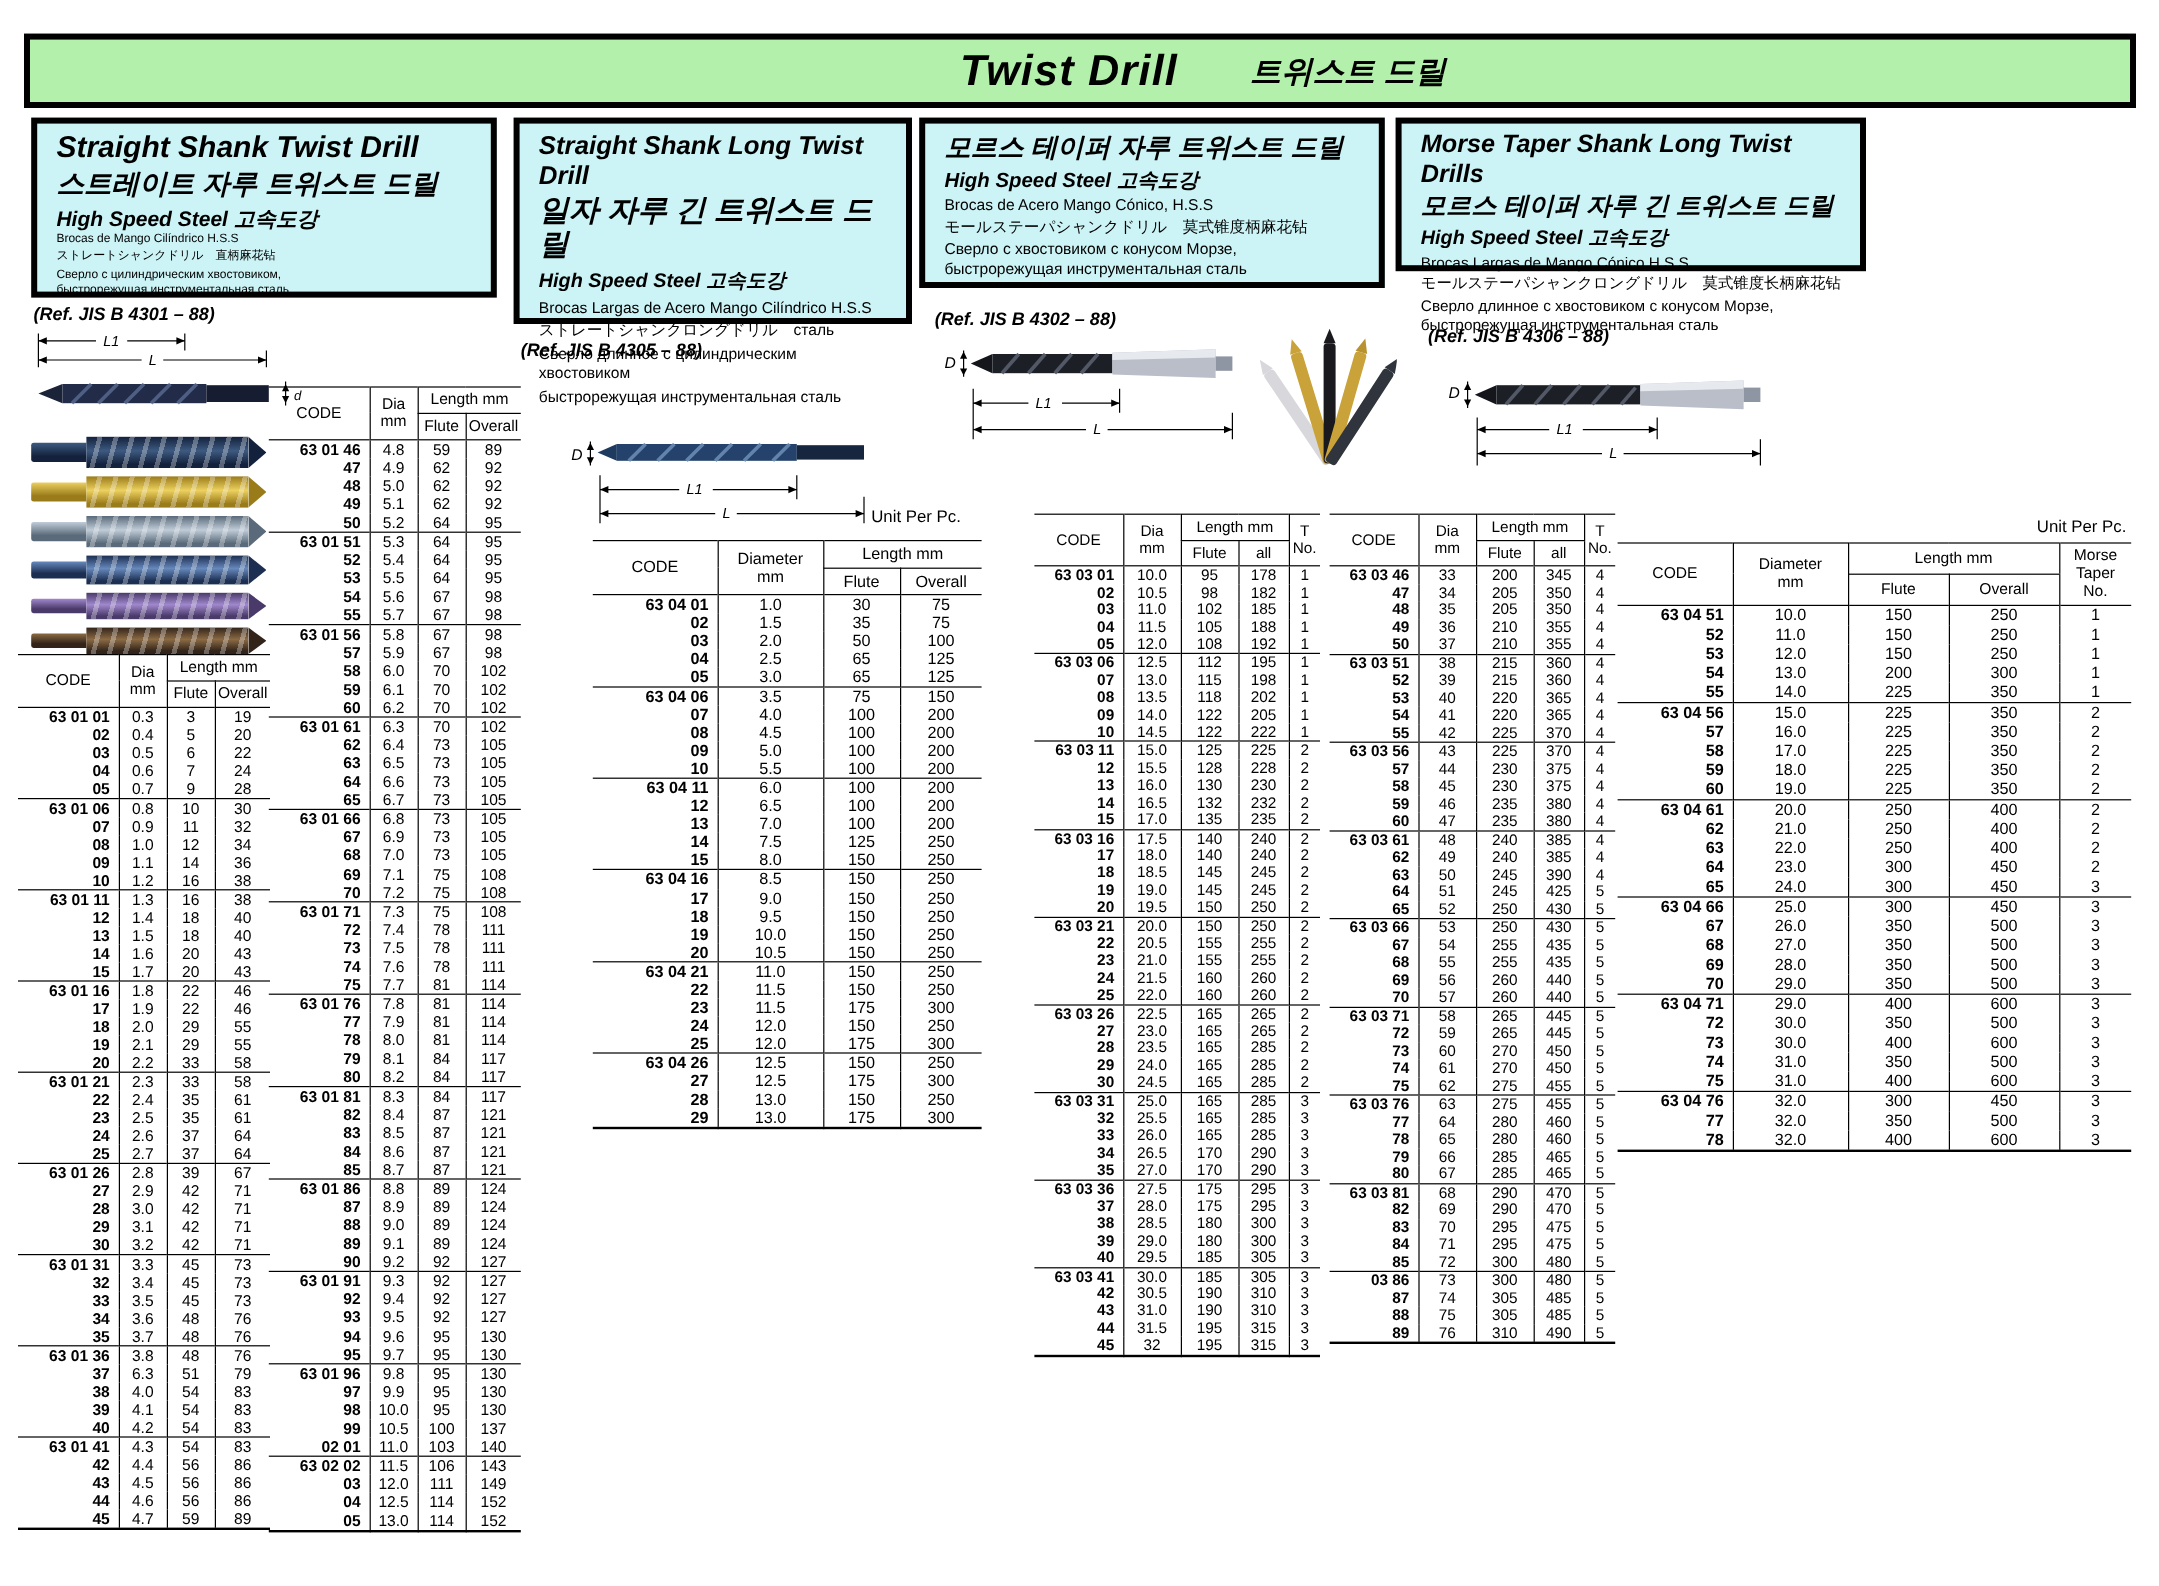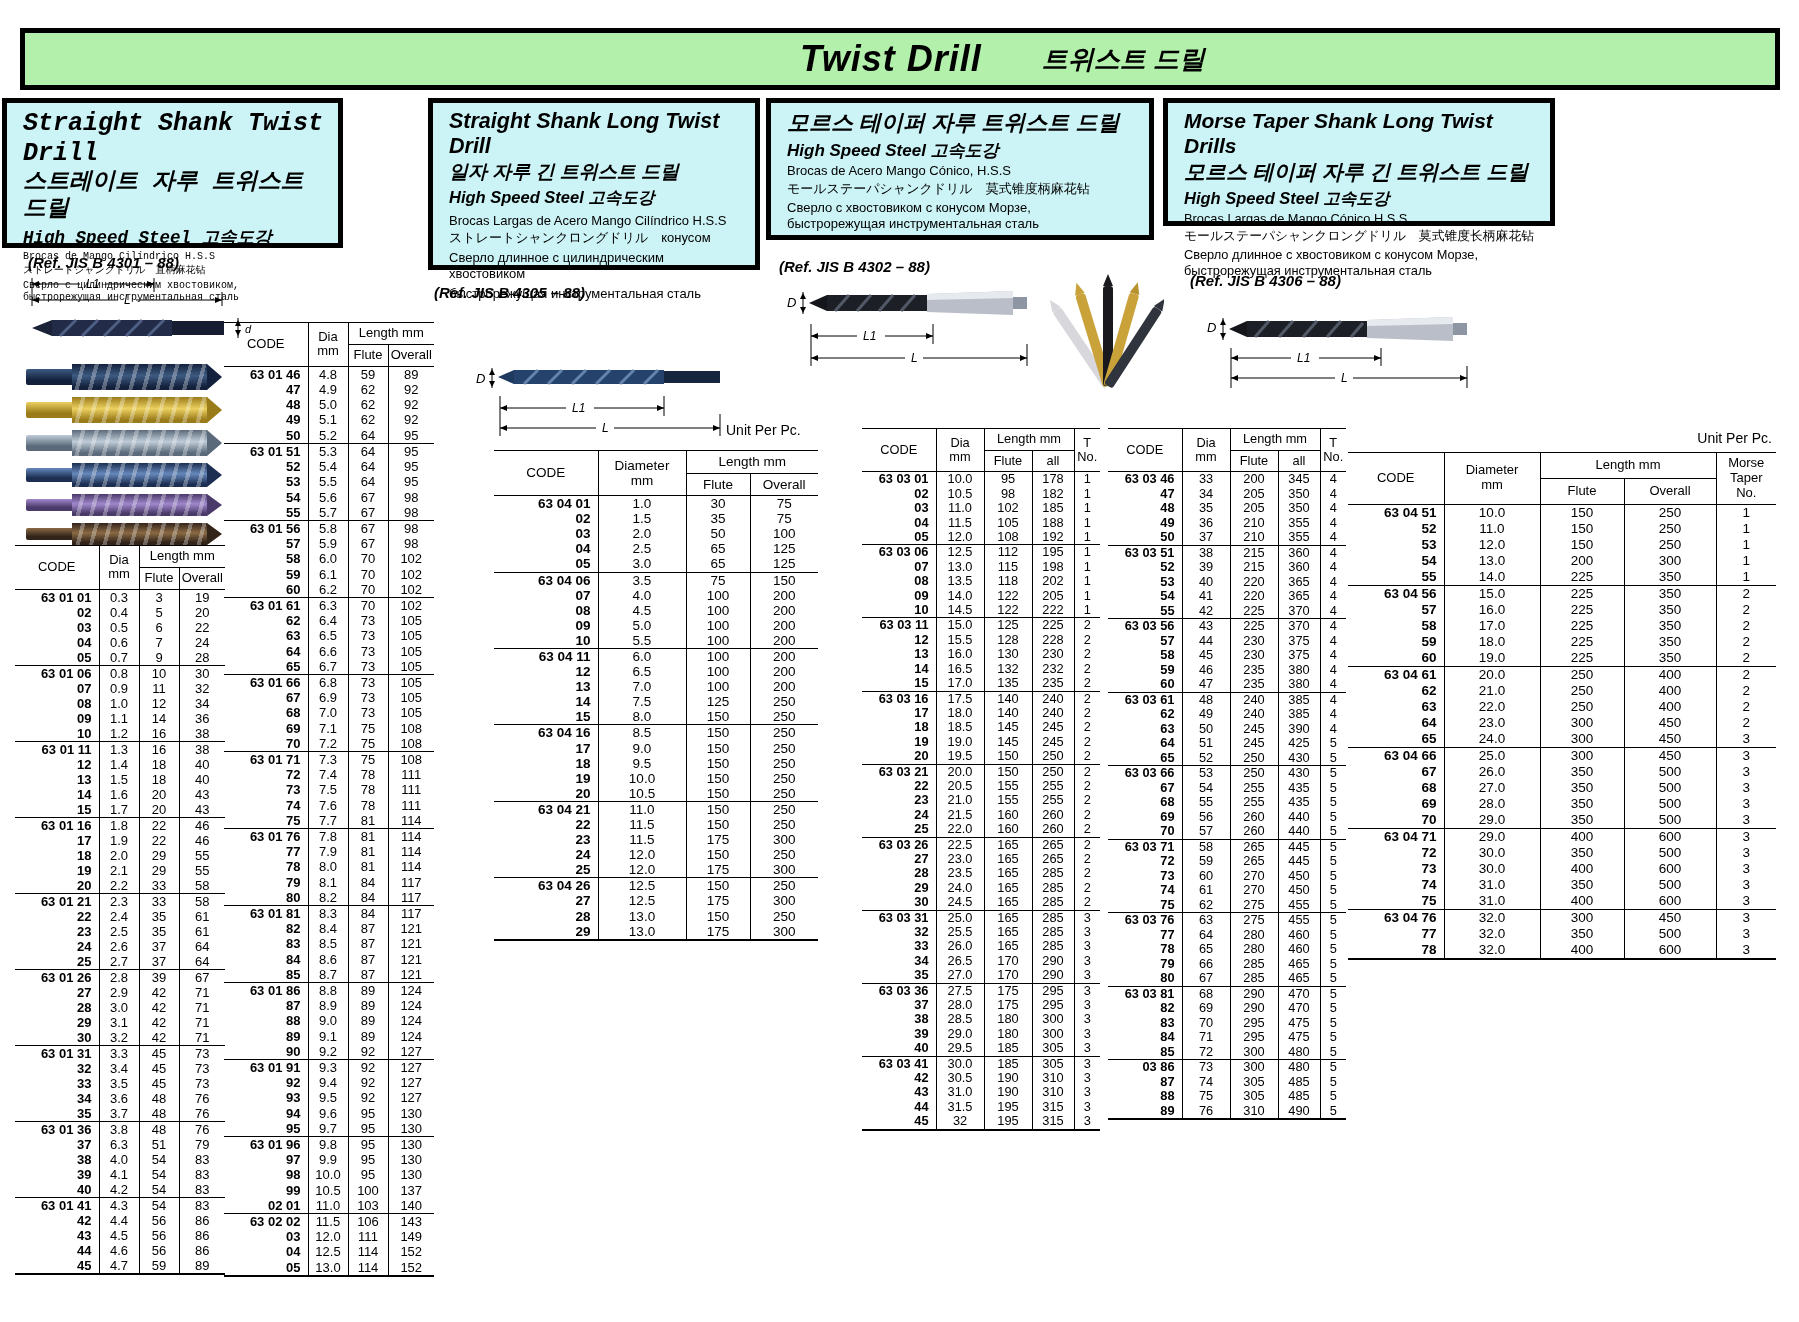--- a/index.html
+++ b/index.html
@@ -24,24 +24,24 @@
     background:var(--box-bg,#ccf3f5);
     border:5px solid #000;
     padding:6px 10px 4px 16px;
     box-sizing:border-box;
     line-height:1.18;
   }
   .secbox .ten{font-weight:bold;font-style:italic;display:block;}
   .secbox .tko{font-weight:bold;font-style:italic;display:block;margin-top:1px;}
   .secbox .hss{font-weight:bold;font-style:italic;display:block;margin-top:5px;}
   .secbox .ln{display:block;margin-top:2px;line-height:1.22;}
-  #box1{left:2px;top:98px;width:341px;height:150px;font-family:Liberation Mono, monospace;}
+  #box1{left:26px;top:98px;width:388px;height:150px;}
   #box1 .ten{font-size:25px;} #box1 .tko{font-size:23px;} #box1 .hss{font-size:17.5px;} #box1 .ln{font-size:10px;}
   #box2{left:428px;top:98px;width:332px;height:172px;}
-  #box2 .ten{font-size:21.5px;} #box2 .tko{font-size:19px;font-style:italic;} #box2 .hss{font-size:16.5px;} #box2 .ln{font-size:13px;}
+  #box2 .ten{font-size:21.5px;} #box2 .tko{font-size:25px;font-style:italic;} #box2 .hss{font-size:16.5px;} #box2 .ln{font-size:13px;}
   #box3{left:766px;top:98px;width:388px;height:142px;}
   #box3 .ten{font-size:23px;} #box3 .tko{font-size:22px;} #box3 .hss{font-size:17px;} #box3 .ln{font-size:13px;}
   #box4{left:1163px;top:98px;width:392px;height:128px;}
   #box4 .ten{font-size:21px;} #box4 .tko{font-size:21px;} #box4 .hss{font-size:16.5px;} #box4 .ln{font-size:12.8px;}
 
   .ref{font-weight:bold;font-style:italic;font-size:15px;white-space:nowrap;}
   #ref1{left:28px;top:254px;}
   #ref2{left:434px;top:284px;}
   #ref3{left:779px;top:258px;}
   #ref4{left:1190px;top:272px;}
@@ -101,21 +101,21 @@
   <span class="ln">ストレートシャンクドリル　直柄麻花钻</span>
   <span class="ln" style="margin-top:3px">Сверло с цилиндрическим хвостовиком,</span>
   <span class="ln" style="margin-top:0">быстрорежущая инструментальная сталь</span>
 </div>
 
 <div class="abs secbox" id="box2">
   <span class="ten">Straight Shank Long Twist Drill</span>
   <span class="tko">일자 자루 긴 트위스트 드릴</span>
   <span class="hss">High Speed Steel 고속도강</span>
   <span class="ln" style="margin-top:5px">Brocas Largas de Acero Mango Cilíndrico H.S.S</span>
-  <span class="ln">ストレートシャンクロングドリル　конусом</span>
+  <span class="ln">ストレートシャンクロングドリル　сталь</span>
   <span class="ln" style="margin-top:4px">Сверло длинное с цилиндрическим</span>
   <span class="ln" style="margin-top:0">хвостовиком</span>
   <span class="ln" style="margin-top:4px">быстрорежущая инструментальная сталь</span>
 </div>
 
 <div class="abs secbox" id="box3">
   <span class="tko">모르스 테이퍼 자루 트위스트 드릴</span>
   <span class="hss">High Speed Steel 고속도강</span>
   <span class="ln">Brocas de Acero Mango Cónico, H.S.S</span>
   <span class="ln">モールステーパシャンクドリル　莫式锥度柄麻花钻</span>

